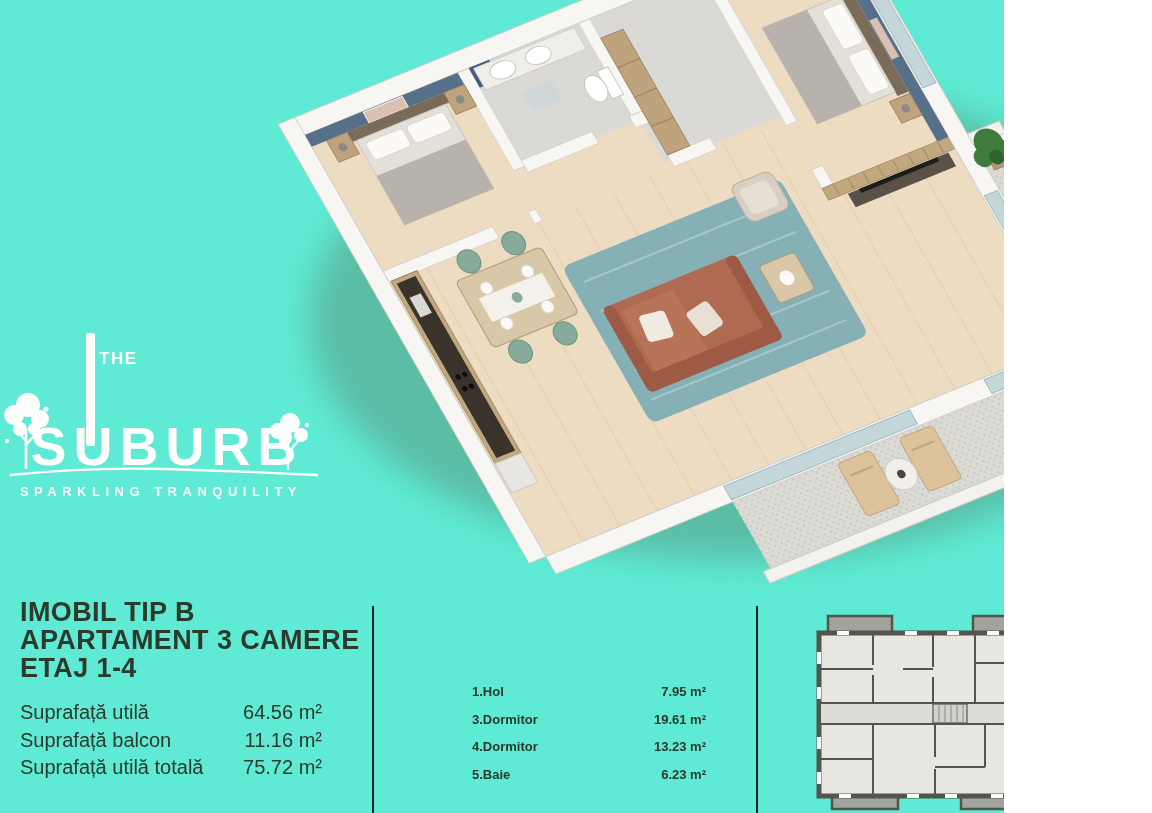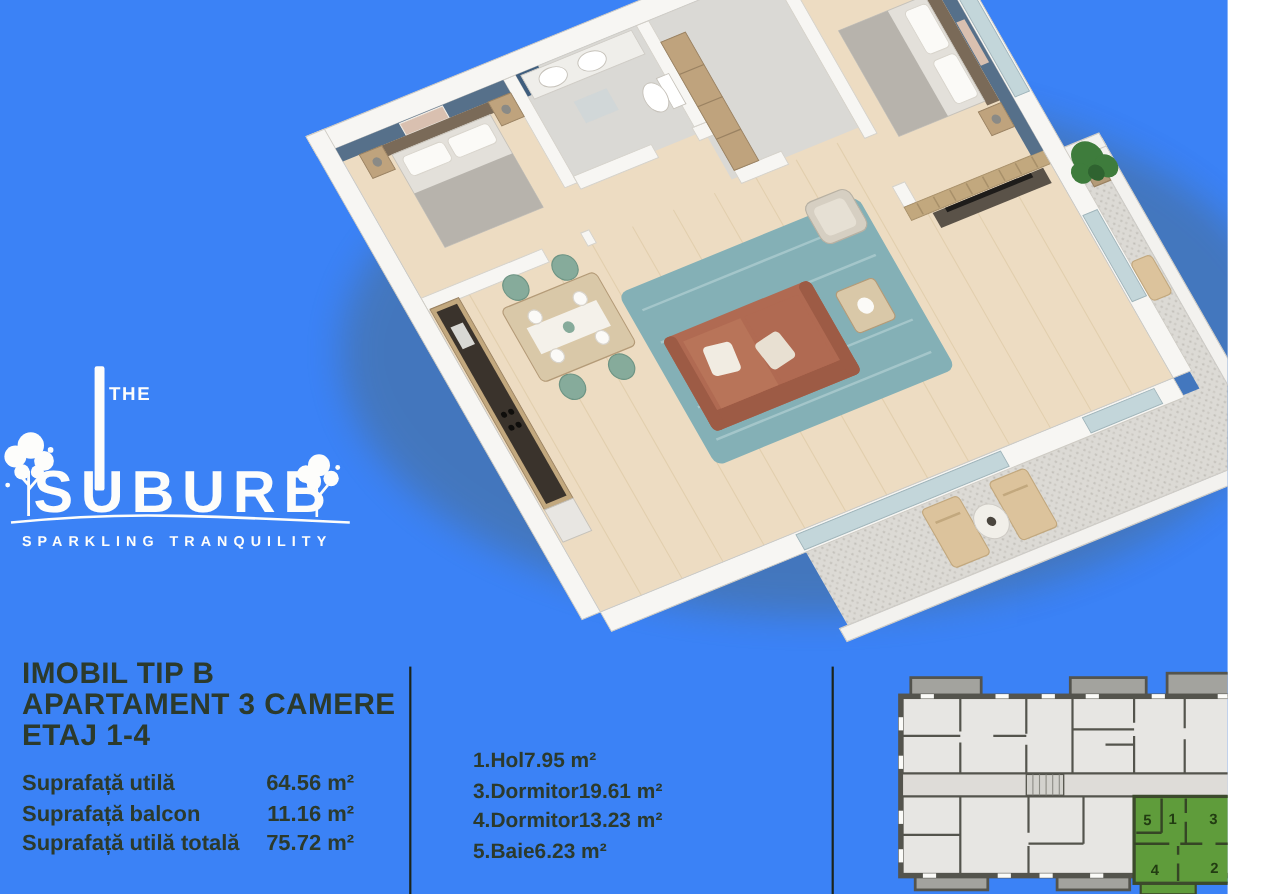--- a/index.html
+++ b/index.html
@@ -1,33 +1,33 @@
 <!DOCTYPE html>
 <html><head>
 <meta charset="utf-8">
 <style>
   html,body{margin:0;padding:0;}
   .canvas{
-    position:relative; width:1116px; height:813px;
-    background:#3b82f6; overflow:hidden;
+    position:relative; width:1004px; height:813px;
+    background:#5eead4; overflow:hidden;
     font-family:"Liberation Sans", sans-serif;
     color:#2c3a2c;
   }
   .plan3d{position:absolute; left:270px; top:0;}
   .logo{position:absolute; left:0; top:328px;}
   .info{position:absolute; left:20px; top:598px; width:356px;}
   .title-line{font-size:27px; font-weight:800; letter-spacing:.4px; line-height:28px; color:#2c3a2c;}
   .areas{margin-top:17px;}
   .area-row{display:flex; justify-content:space-between; width:302px;
-    font-size:20px; font-weight:700; line-height:27.5px;}
+    font-size:20px; font-weight:400; line-height:27.5px;}
   .divider{position:absolute; top:606px; width:2px; height:207px; background:#1b241b;}
   .d1{left:372px;} .d2{left:756px;}
   .roomlist{position:absolute; left:430px; top:678px; width:276px;}
-  .room-row{display:flex; 
-    font-size:19px; font-weight:700; line-height:27.6px;}
+  .room-row{display:flex; justify-content:space-between;
+    font-size:13px; font-weight:700; line-height:27.6px;margin-left:42px;}
   .schematic{position:absolute; left:815px; top:607px;}
 </style>
 </head>
 <body>
 
 <div class="canvas">
 
   <svg class="plan3d" width="882" height="632" viewBox="0 0 882 632">
     <defs>
       <filter id="soft" x="-40%" y="-40%" width="180%" height="180%">

